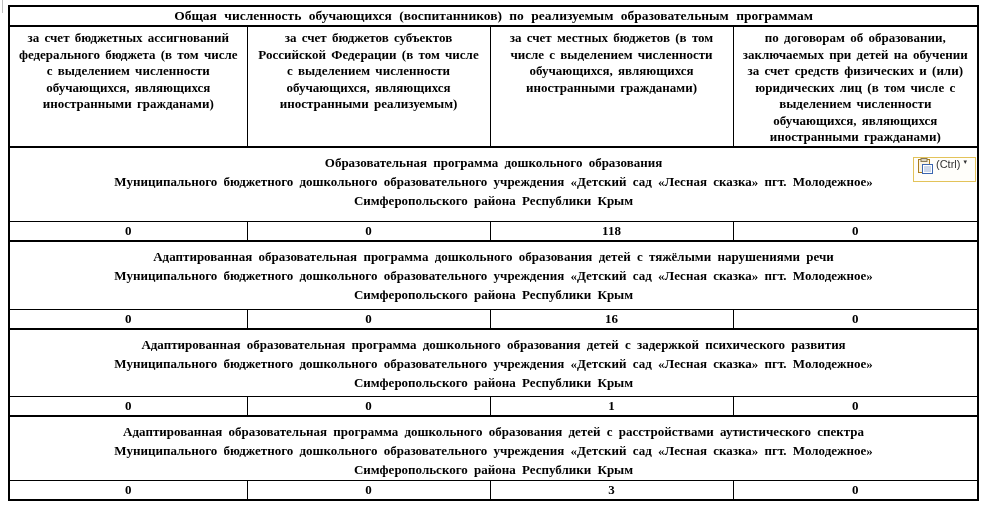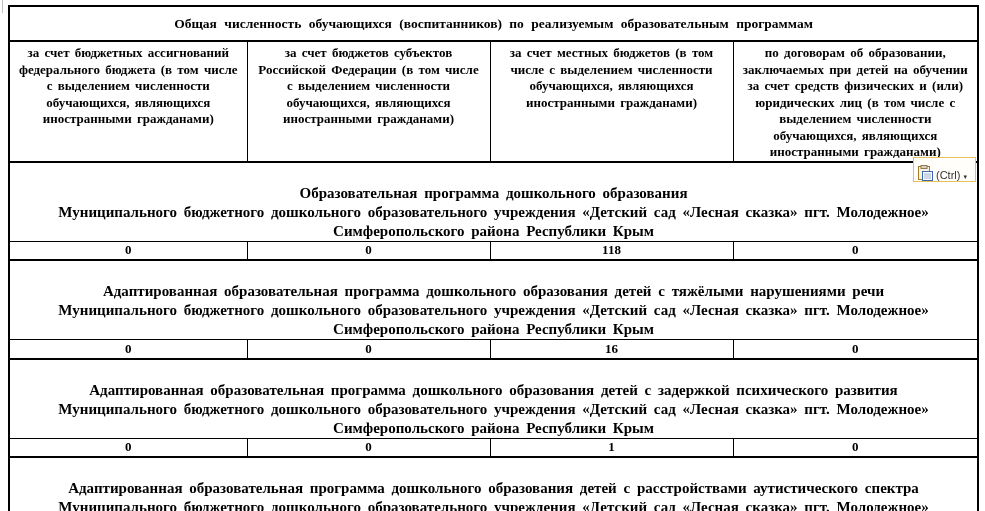--- a/index.html
+++ b/index.html
@@ -19,40 +19,40 @@
     border-collapse: collapse;
     table-layout: fixed;
     border: 2px solid #000;
   }
   .doc-table td {
     border: 1px solid #000;
     text-align: center;
     overflow: hidden;
   }
   .title-cell {
-    height: 35px;
+    height: 20px;
     font-size: 13.5px;
     vertical-align: middle;
     word-spacing: 4px;
     border-bottom-width: 2px !important;
   }
   .colhead-cell {
     height: 111px;
     vertical-align: top;
     font-size: 13px;
     line-height: 16.5px;
     padding: 3px 6px 0 6px;
     word-spacing: 2px;
     border-bottom-width: 2px !important;
   }
   .program-cell {
     vertical-align: top;
-    font-size: 15px;
+    font-size: 13px;
     line-height: 19px;
-    padding-top: 21px;
+    padding-top: 5px;
     word-spacing: 3px;
   }
   .h75 { height: 75px; }
   .h69 { height: 69px; }
   .h68 { height: 68px; }
   .h65 { height: 65px; }
   .value-cell {
     height: 19px;
     font-size: 13px;
     vertical-align: middle;
@@ -64,21 +64,21 @@
     width: 1px; height: 13px;
     background: #c0c0c0;
   }
   .paste-btn {
     position: absolute;
     left: 913px; top: 157px;
     width: 63px; height: 25px;
     background: #fffefa;
     border: 1px solid #e3c35a;
     display: flex;
-    align-items: flex-end;
+    align-items: flex-start;
     padding: 0 4px;
     gap: 3px;
     cursor: pointer;
     font-family: "Liberation Sans", sans-serif;
   }
   .paste-btn .ctrl-label {
     font-size: 11px;
     font-weight: normal;
     color: #333;
     white-space: nowrap;
@@ -100,21 +100,21 @@
     <col style="width:243px">
     <col style="width:243px">
     <col style="width:245px">
   </colgroup>
   <tbody>
     <tr>
       <td colspan="4" class="title-cell">Общая численность обучающихся (воспитанников) по реализуемым образовательным программам</td>
     </tr>
     <tr>
       <td class="colhead-cell">за счет бюджетных ассигнований федерального бюджета (в том числе с выделением численности обучающихся, являющихся иностранными гражданами)</td>
-      <td class="colhead-cell">за счет бюджетов субъектов Российской Федерации (в том числе с выделением численности обучающихся, являющихся иностранными гражданами)</td>
+      <td class="colhead-cell">за счет бюджетов субъектов Российской Федерации (в том числе с выделением численности обучающихся, являющихся иностранными реализуемым)</td>
       <td class="colhead-cell">за счет местных бюджетов (в том числе с выделением численности обучающихся, являющихся иностранными гражданами)</td>
       <td class="colhead-cell">по договорам об образовании, заключаемых при детей на обучении за счет средств физических и (или) юридических лиц (в том числе с выделением численности обучающихся, являющихся иностранными гражданами)</td>
     </tr>
 
     <tr>
       <td colspan="4" class="program-cell h75">
         <div>Образовательная программа дошкольного  образования</div>
         <div>Муниципального  бюджетного дошкольного  образовательного учреждения «Детский сад «Лесная сказка» пгт. Молодежное»</div>
         <div>Симферопольского  района Республики Крым</div>
       </td>

